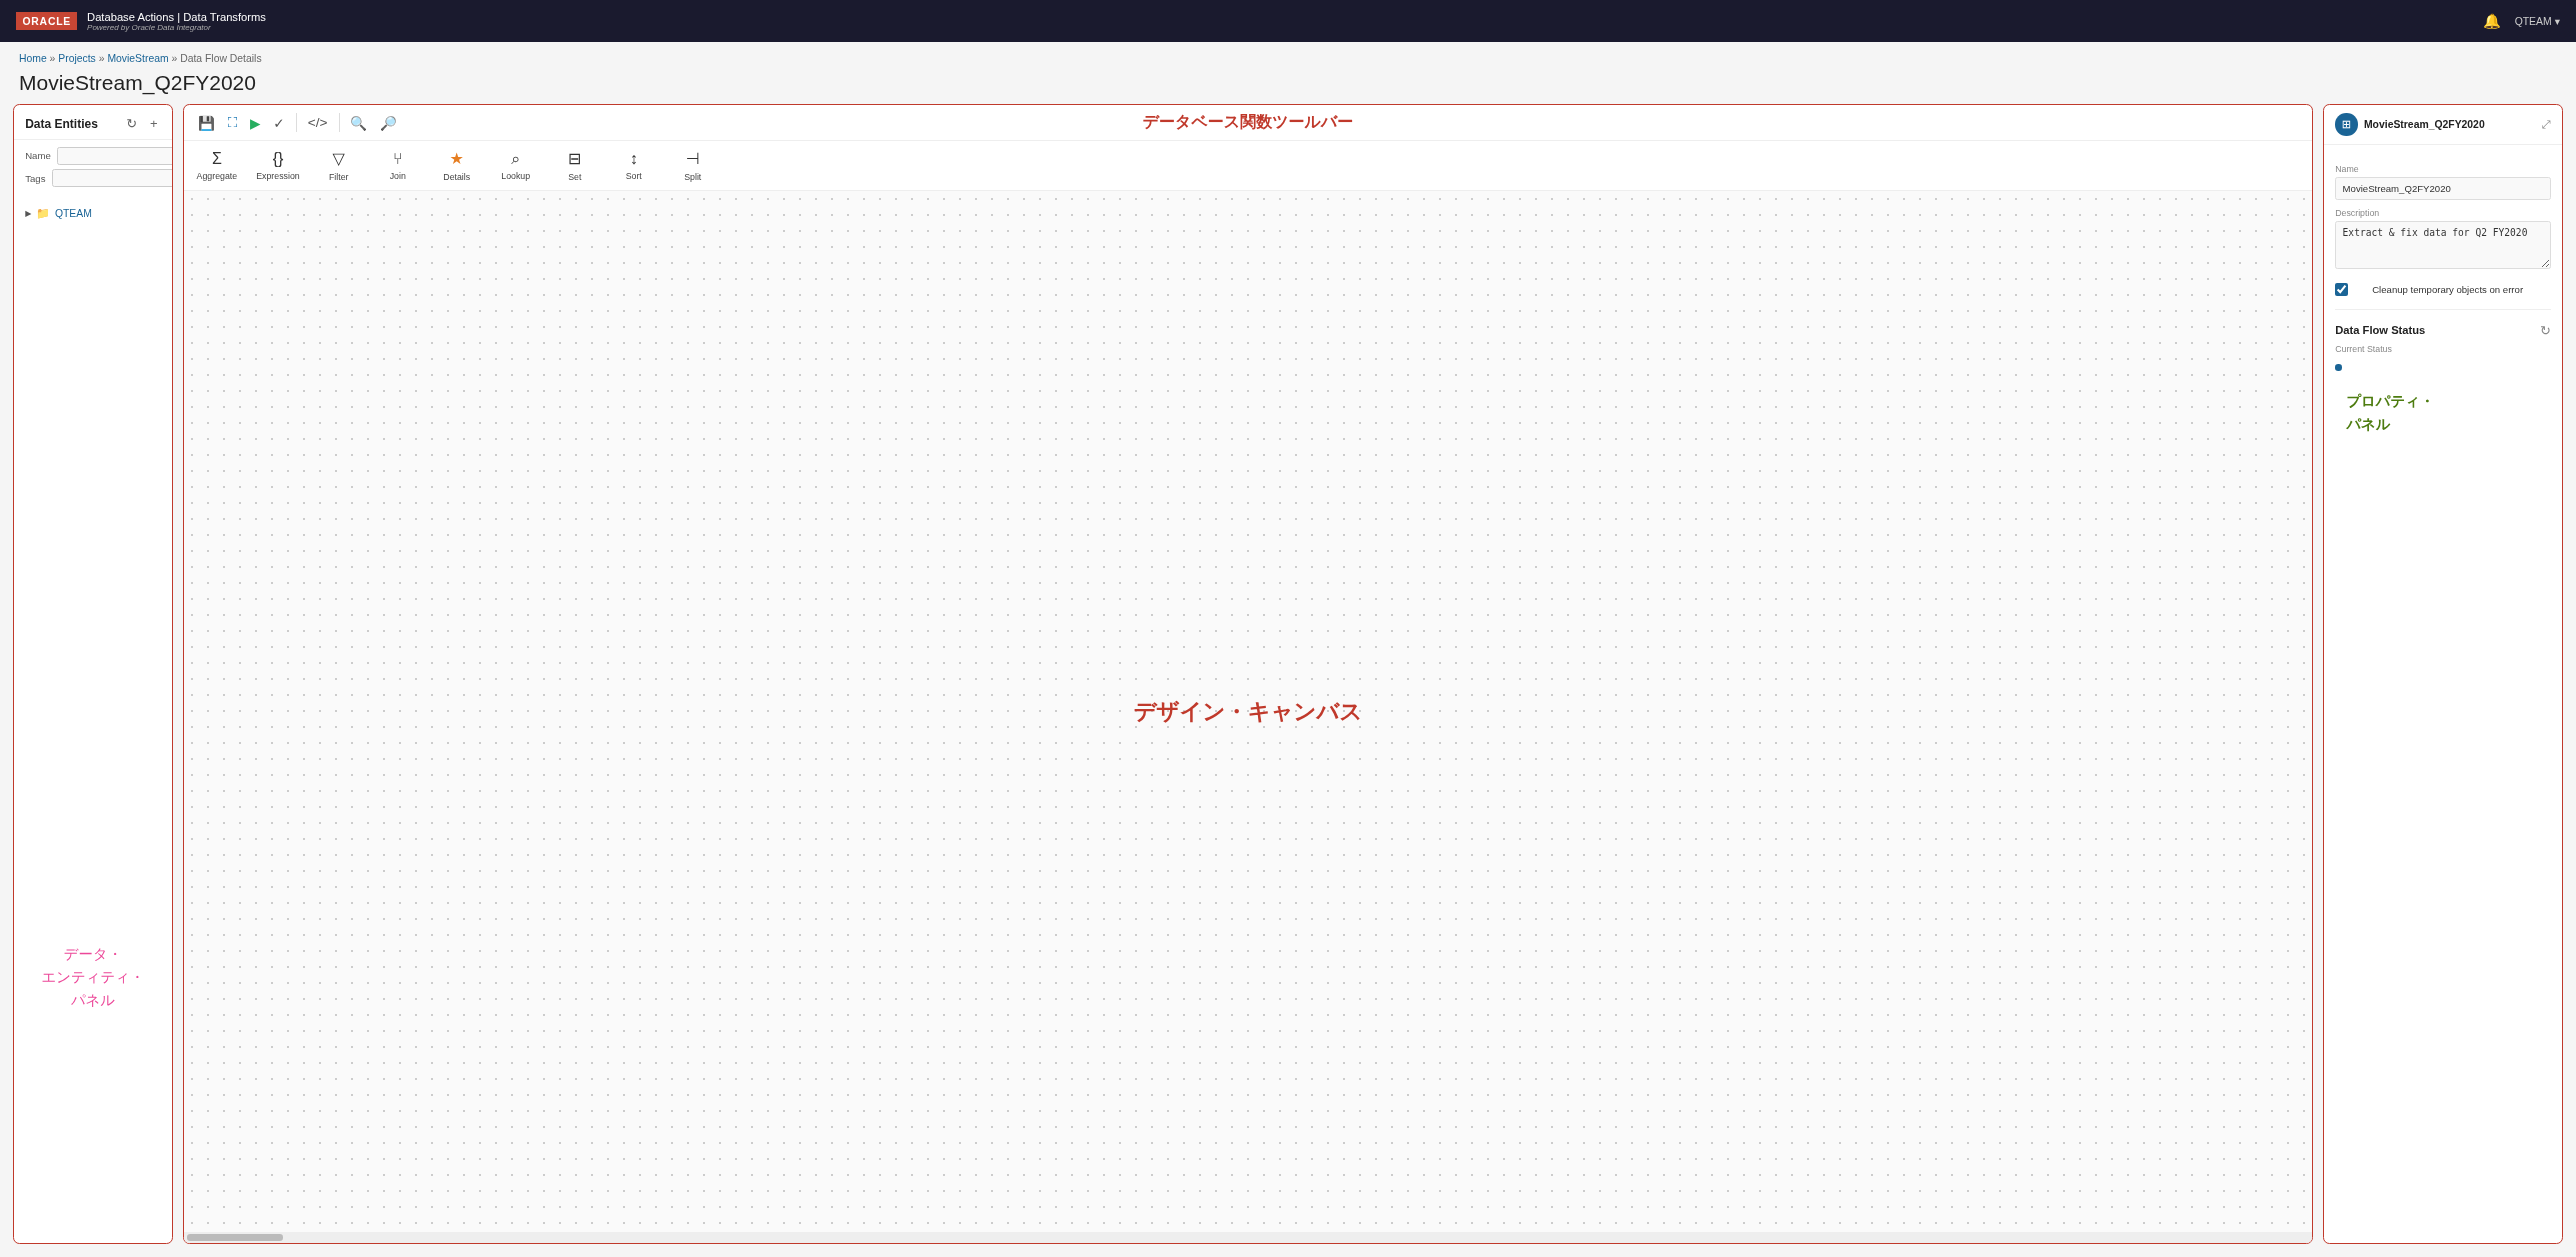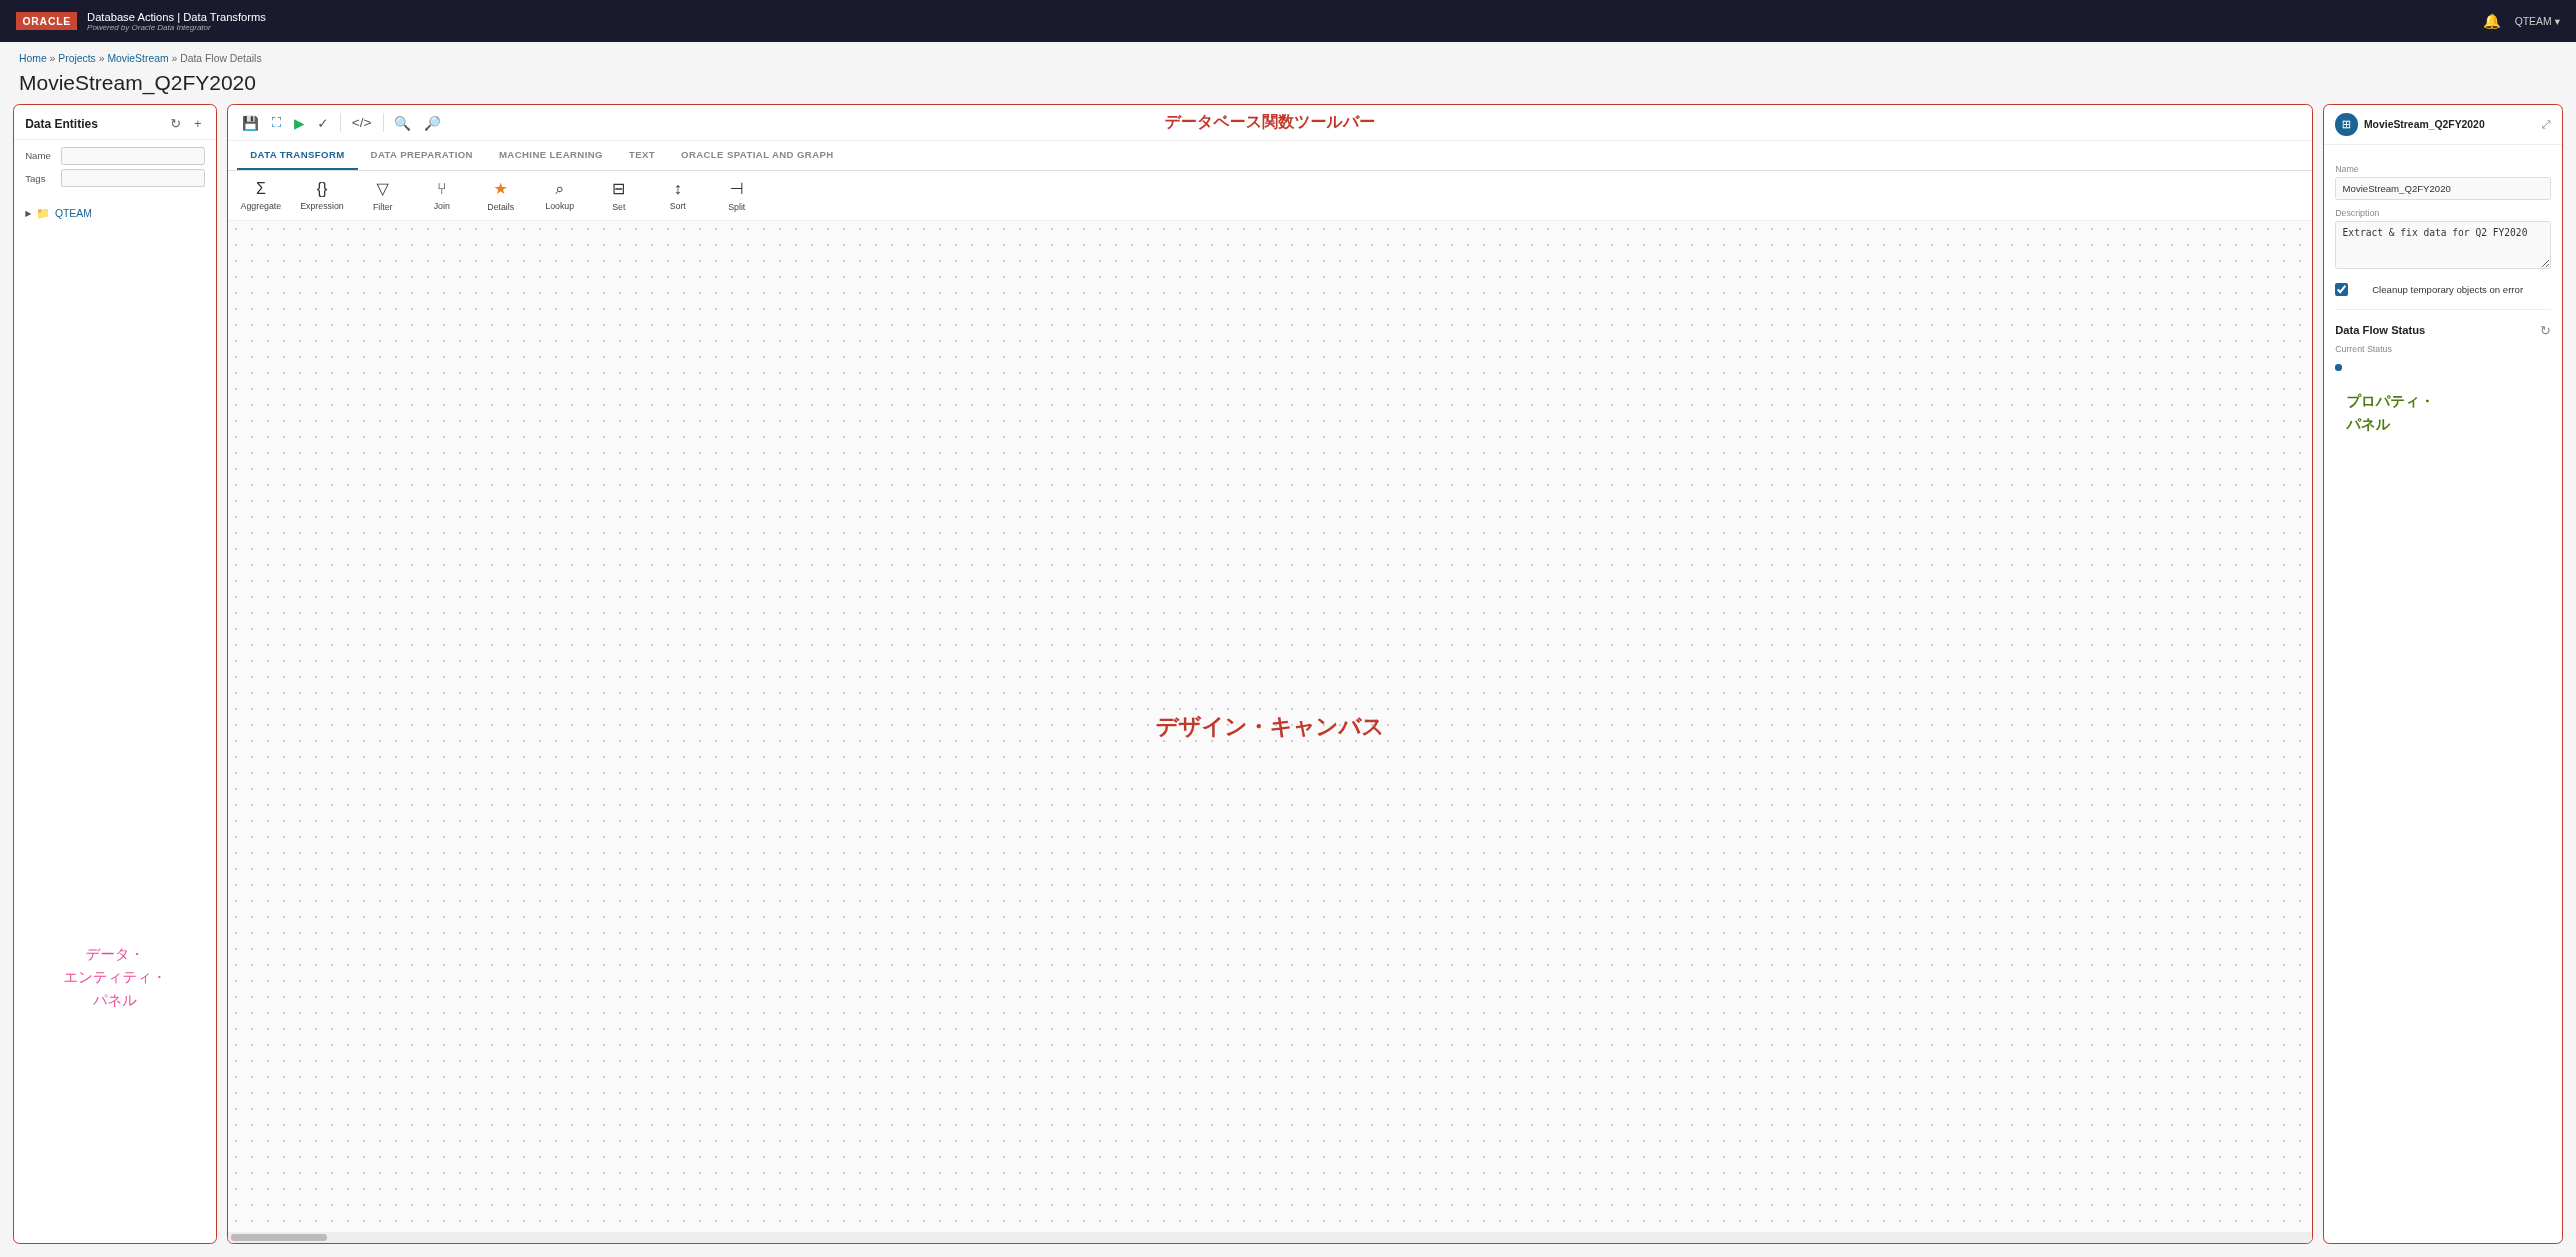--- a/index.html
+++ b/index.html
@@ -52,21 +52,21 @@
     .main-layout {
       display: flex;
       gap: 0;
       padding: 0 13px 13px;
       height: calc(100vh - 104px);
       min-height: 481px;
     }
 
     
     .left-panel {
-      width: 204px;
+      width: 160px;
       min-width: 160px;
       background: white;
       border: 1.6px solid #c0392b;
       border-radius: 6.4px;
       margin-right: 9.6px;
       display: flex;
       flex-direction: column;
       overflow: hidden;
     }
     .left-panel-header {
@@ -388,27 +388,20 @@
       <button class="toolbar-icon-btn green" title="Run">▶</button>
       <button class="toolbar-icon-btn" title="Validate">✓</button>
       <div class="toolbar-divider"></div>
       <button class="toolbar-icon-btn" title="Code">&lt;/&gt;</button>
       <div class="toolbar-divider"></div>
       <button class="toolbar-icon-btn" title="Zoom In">🔍</button>
       <button class="toolbar-icon-btn" title="Zoom Out">🔎</button>
       <span class="toolbar-annotation">データベース関数ツールバー</span>
     </div>
 
-    <div class="tab-bar">
-      <div class="tab-item active">DATA TRANSFORM</div>
-      <div class="tab-item">DATA PREPARATION</div>
-      <div class="tab-item">MACHINE LEARNING</div>
-      <div class="tab-item">TEXT</div>
-      <div class="tab-item">ORACLE SPATIAL AND GRAPH</div>
-    </div>
 
     <div class="component-toolbar">
       <div class="component-item">
         <span class="component-icon">Σ</span>
         <span class="component-label">Aggregate</span>
       </div>
       <div class="component-item">
         <span class="component-icon">{}</span>
         <span class="component-label">Expression</span>
       </div>

